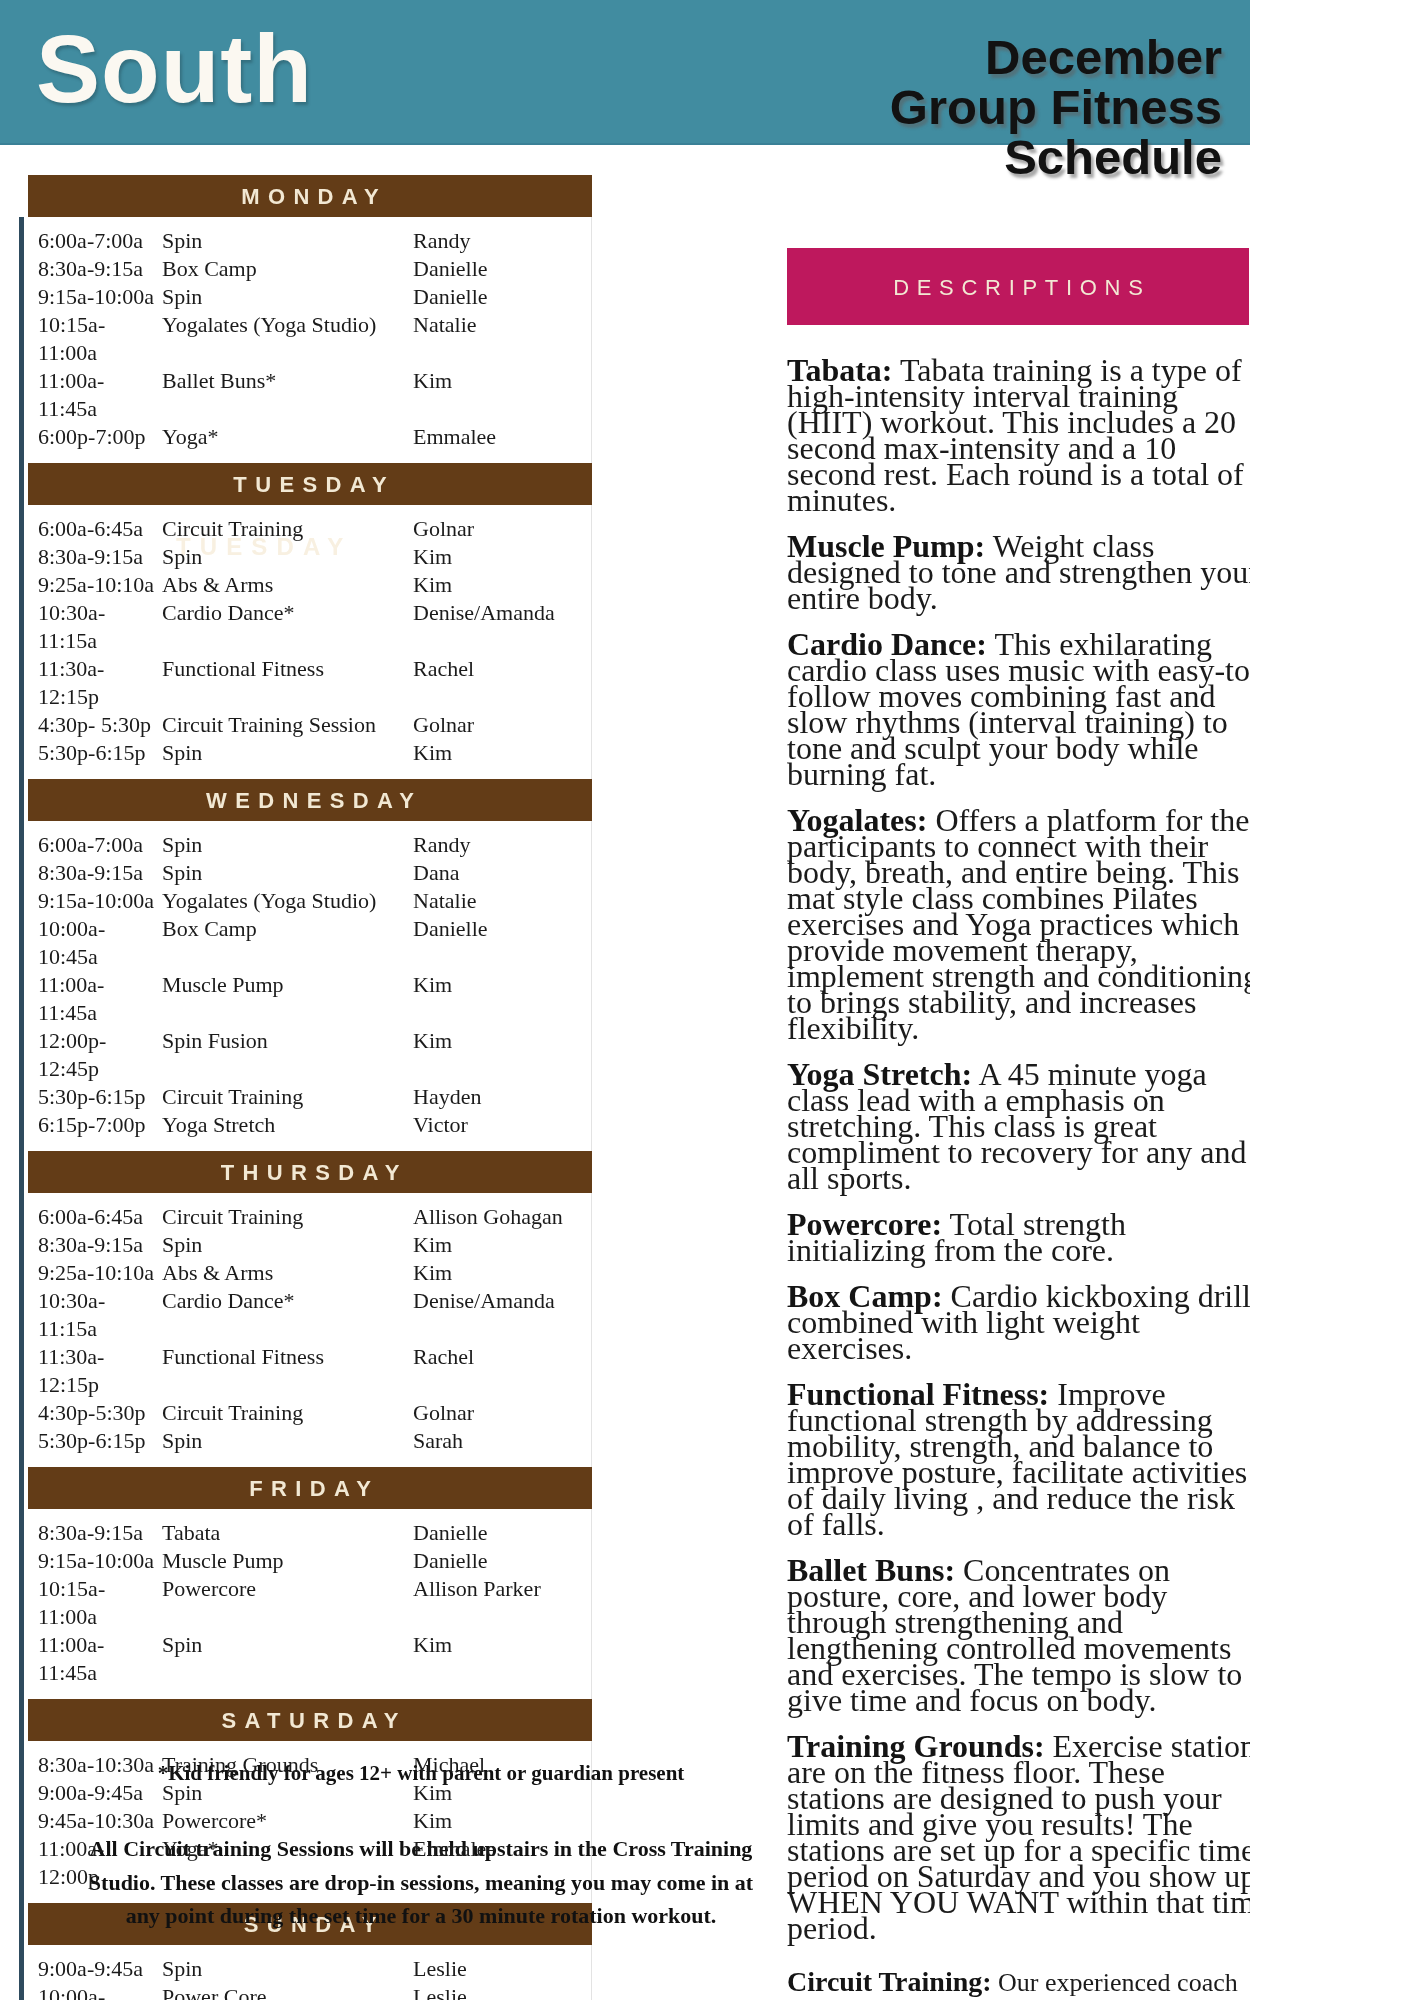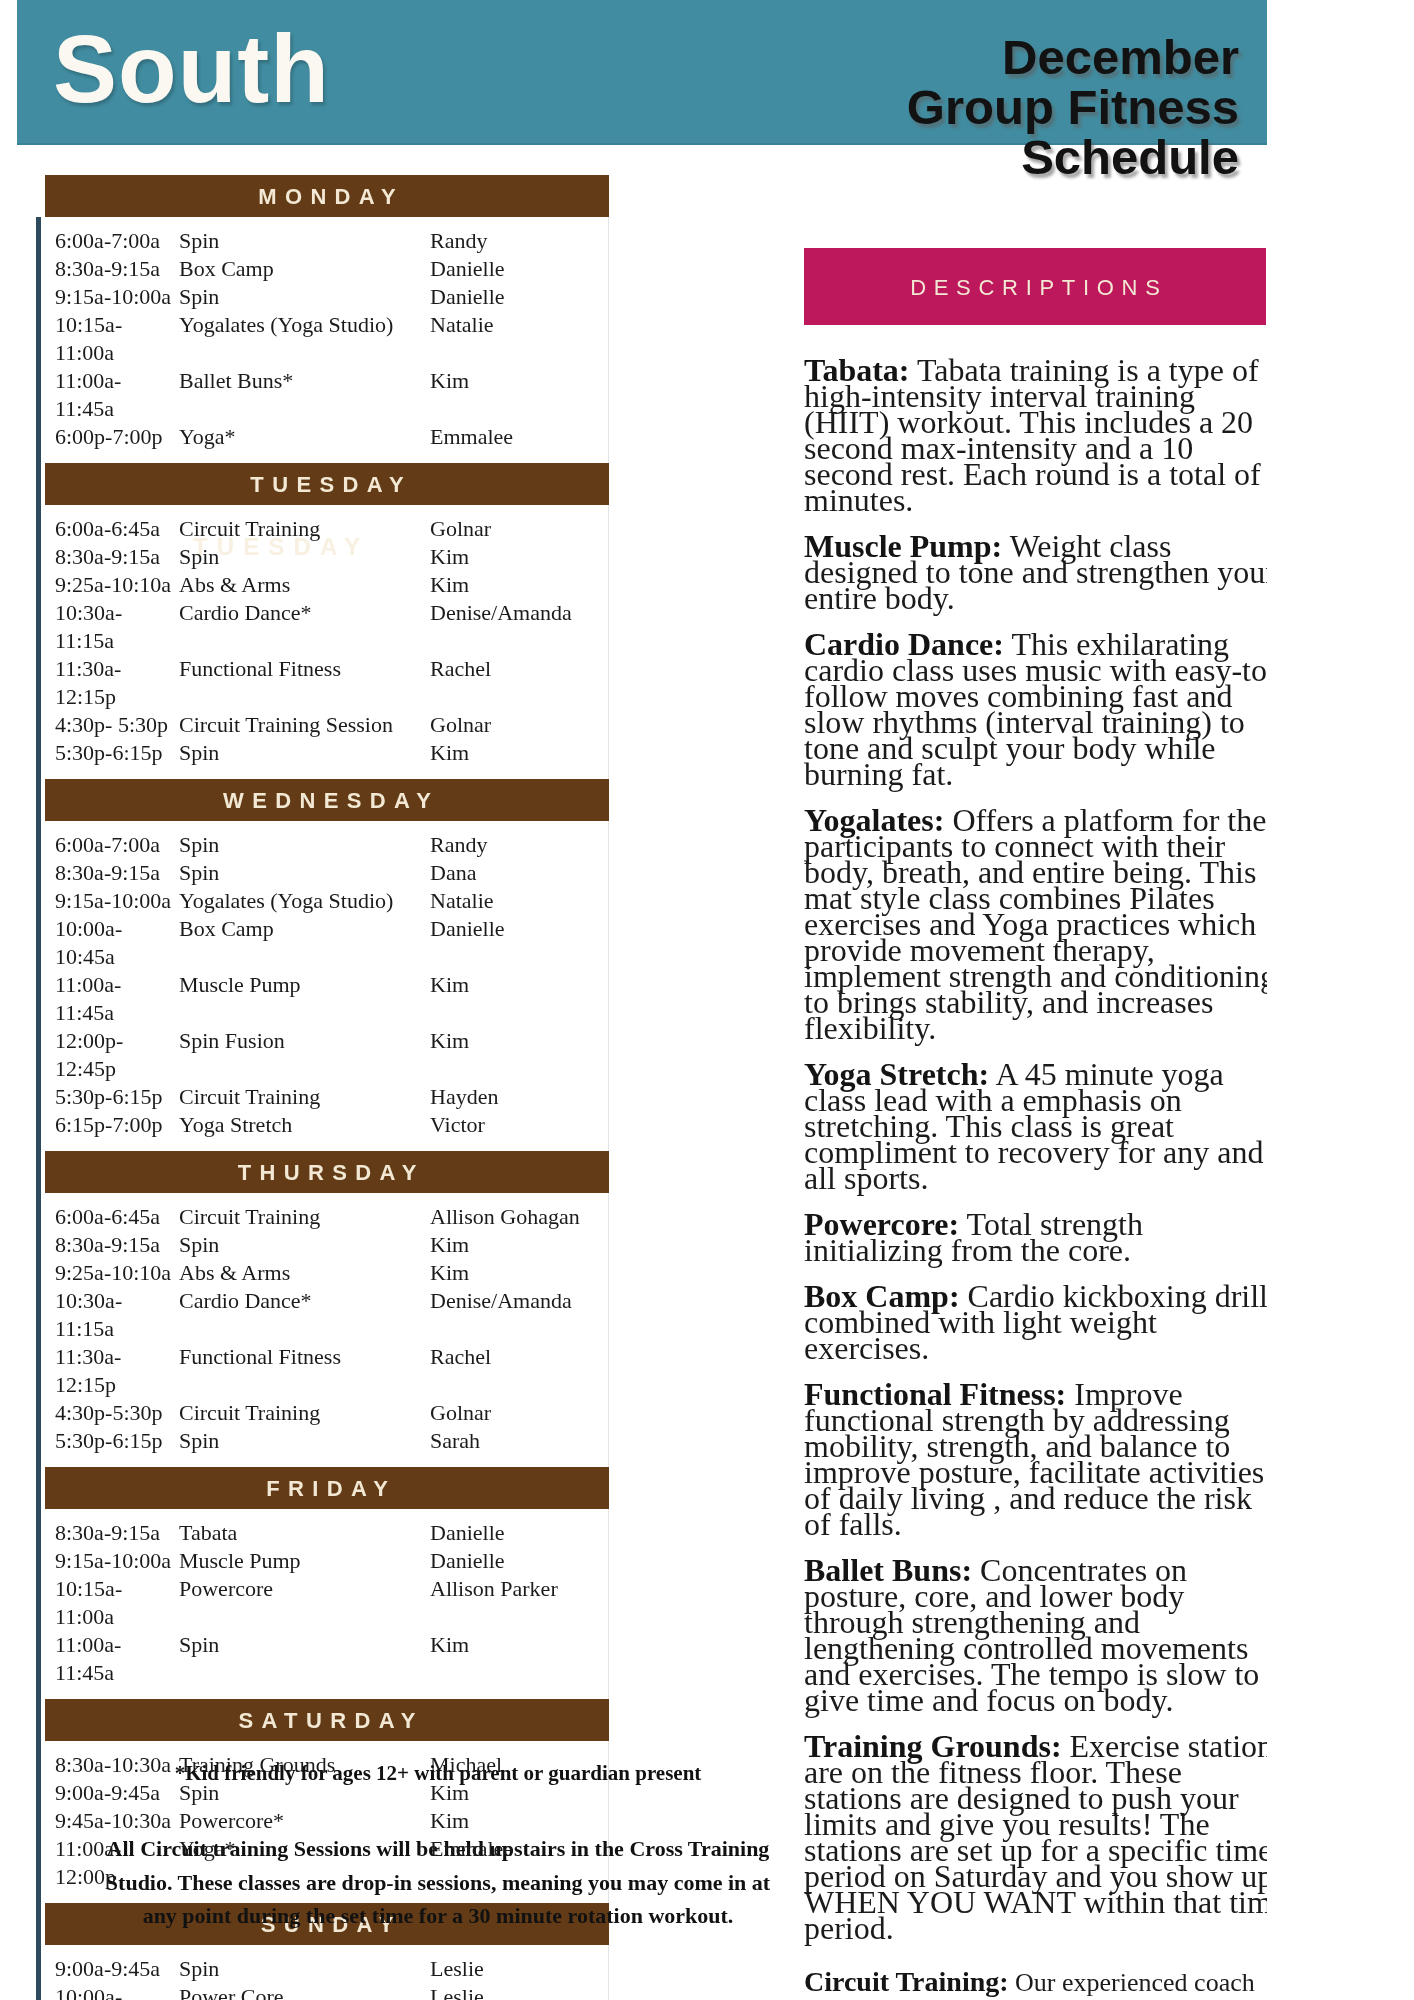--- a/index.html
+++ b/index.html
@@ -1,18 +1,18 @@
 <!DOCTYPE html>
 <html><head>
 <meta charset="utf-8">
 <style>
   html,body { margin:0; padding:0; background:#ffffff; }
   .page {
     position:relative; width:1250px; height:2000px; background:#ffffff;
-    font-family:"Liberation Serif", serif; overflow:hidden;margin-left:17px;
+    font-family:"Liberation Serif", serif; overflow:hidden;
   }
 
   
   .band {
     position:absolute; left:0; top:0; width:1414px; height:143px;
     background:#418CA0; border-bottom:2px solid #3A8096;
   }
   .south {
     position:absolute; left:36px; top:10px;
     font-family:"Liberation Sans", sans-serif; font-weight:bold;

